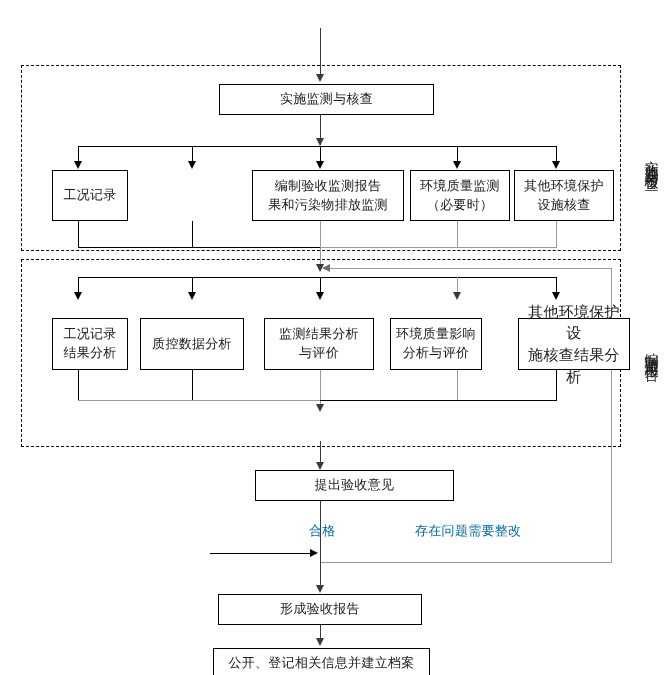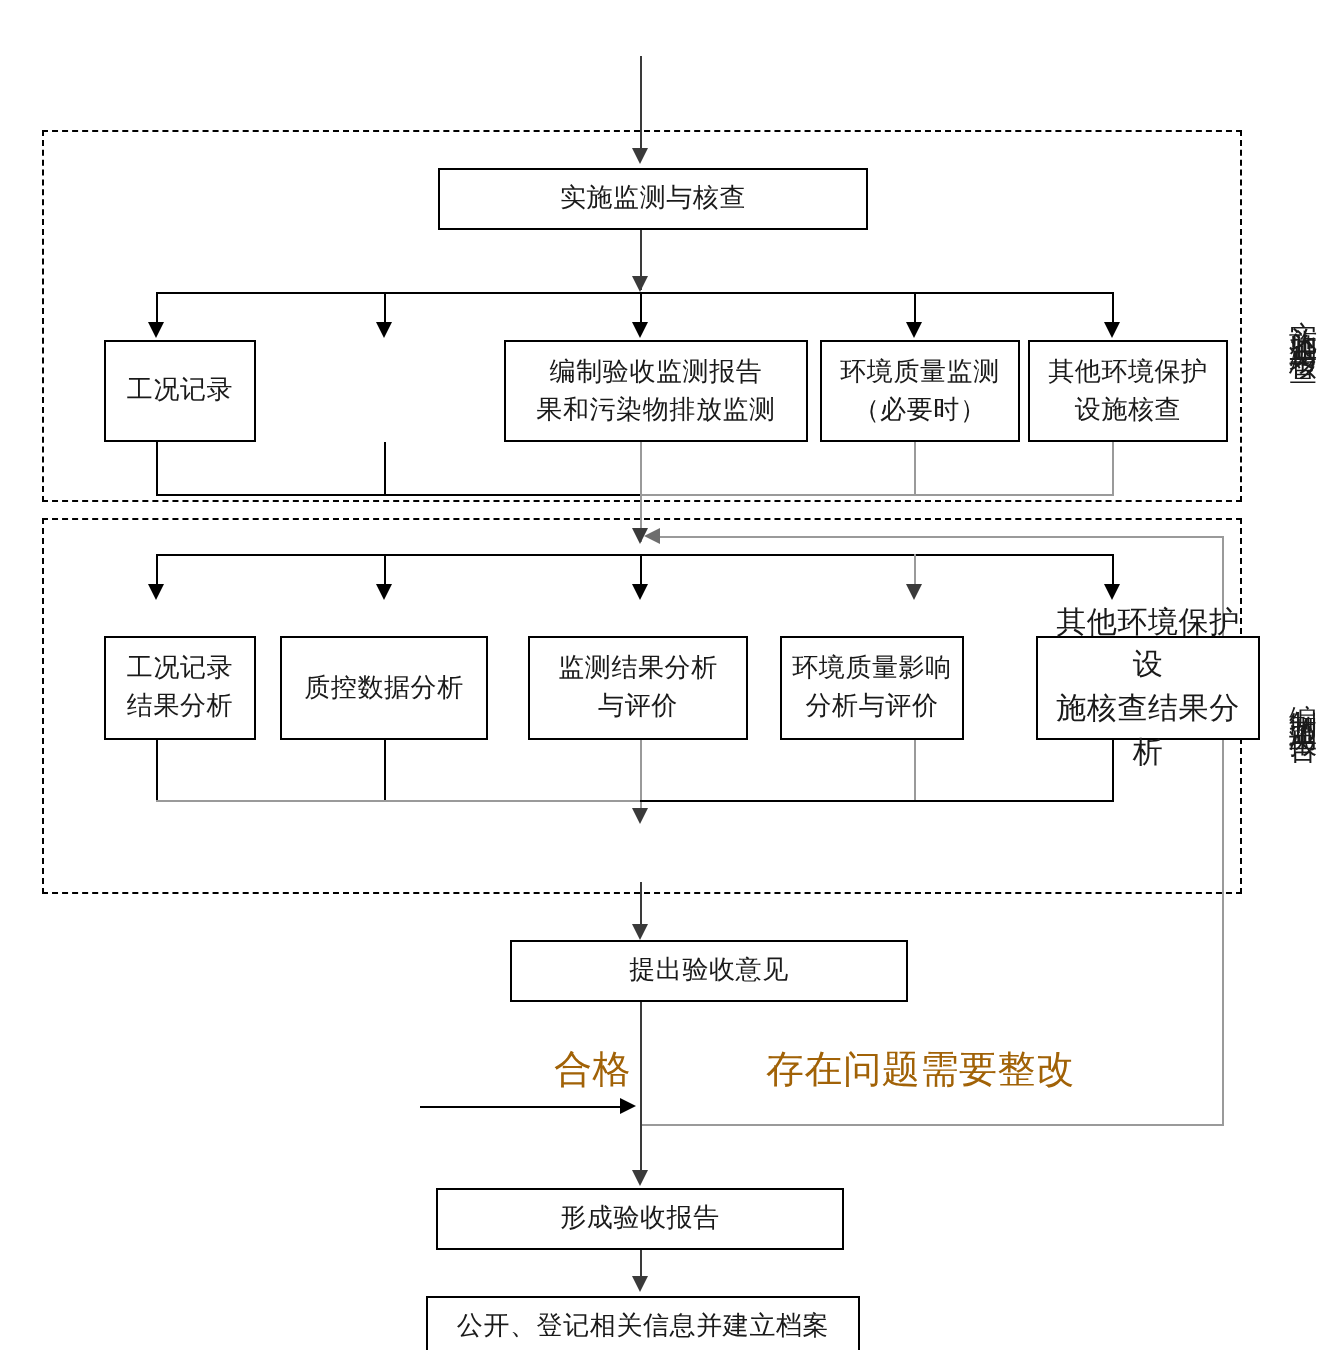--- a/index.html
+++ b/index.html
@@ -79,24 +79,25 @@
     position: absolute;
     width: 0; height: 0;
     border-top: 4.5px solid transparent;
     border-bottom: 4.5px solid transparent;
     border-right: 8px solid #6e6e6e;
   }
 
   
   .edge-label {
     position: absolute;
-    font-size: 19px;
-    color: #a16207;
+    font-size: 13px;
+    color: #0369a1;
     white-space: nowrap;
     letter-spacing: 0.3px;
+    margin-left: 32px;
   }
 
   
   .side-caption {
     position: absolute;
     width: 26px;
     font-size: 14px;
     line-height: 1.52;
     color: #1a1a1a;
     text-align: center;

